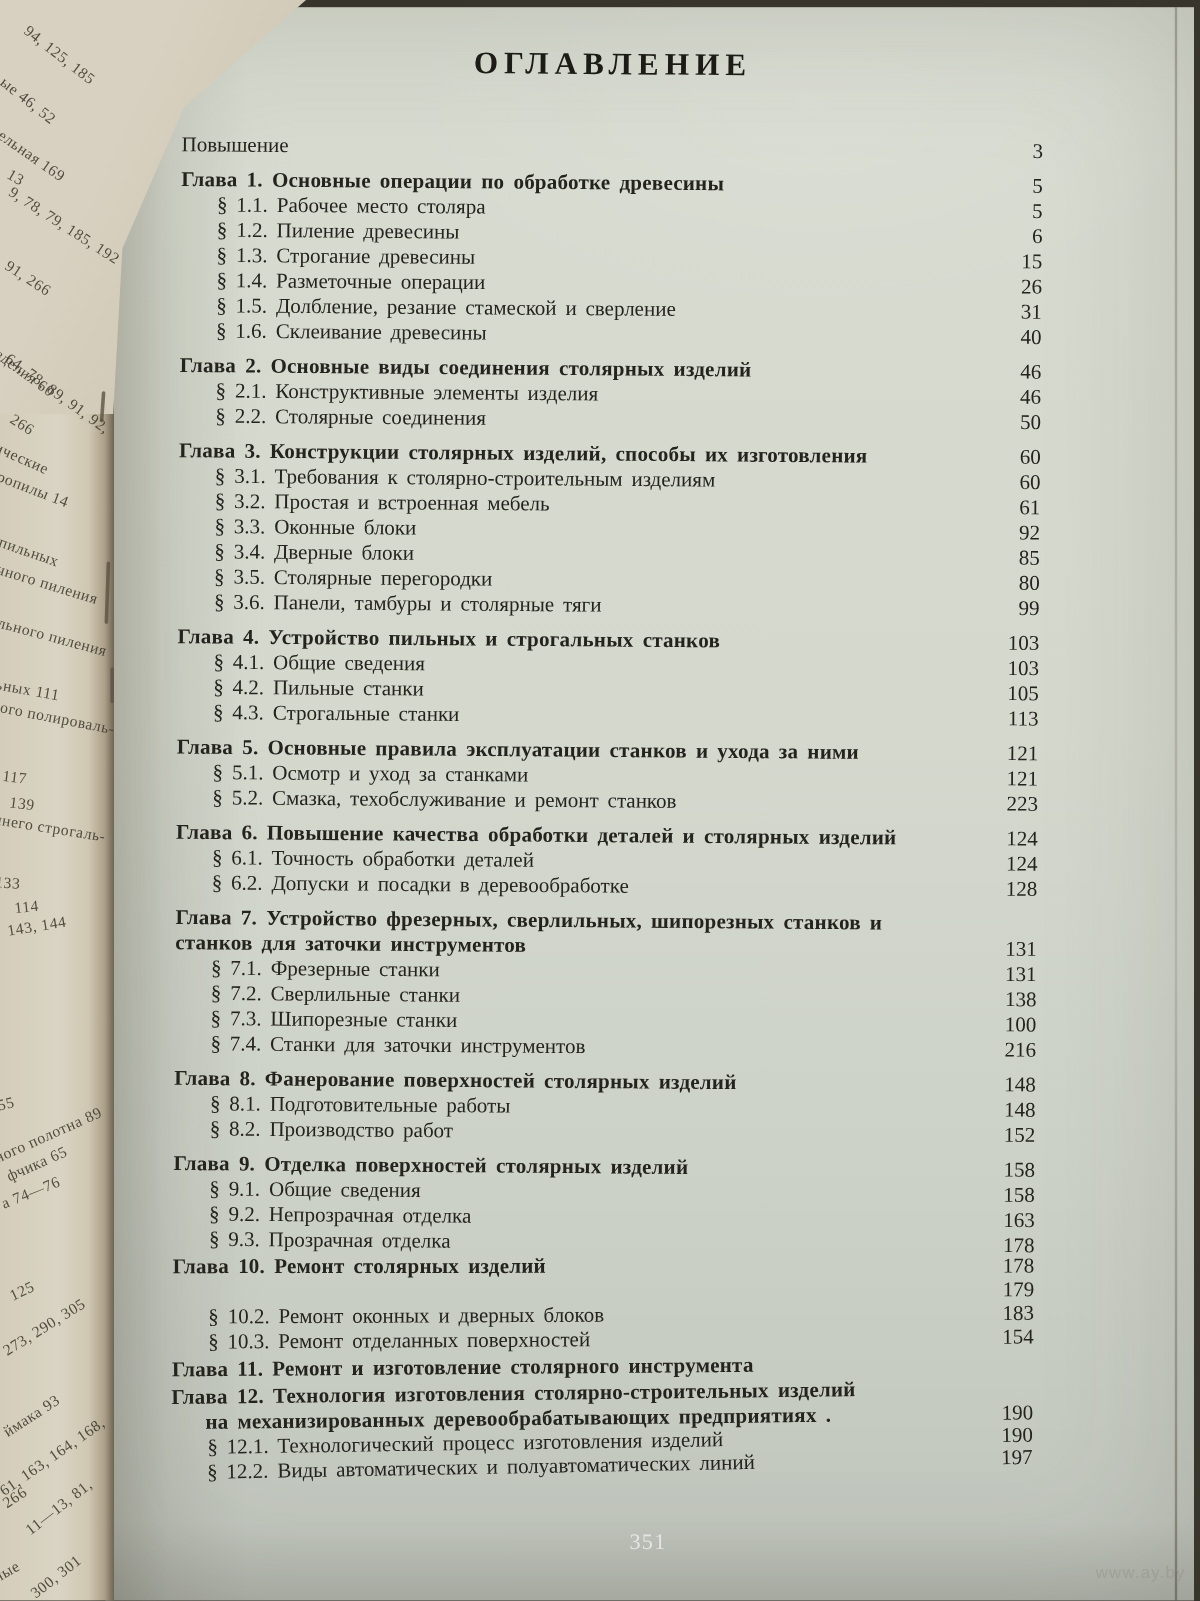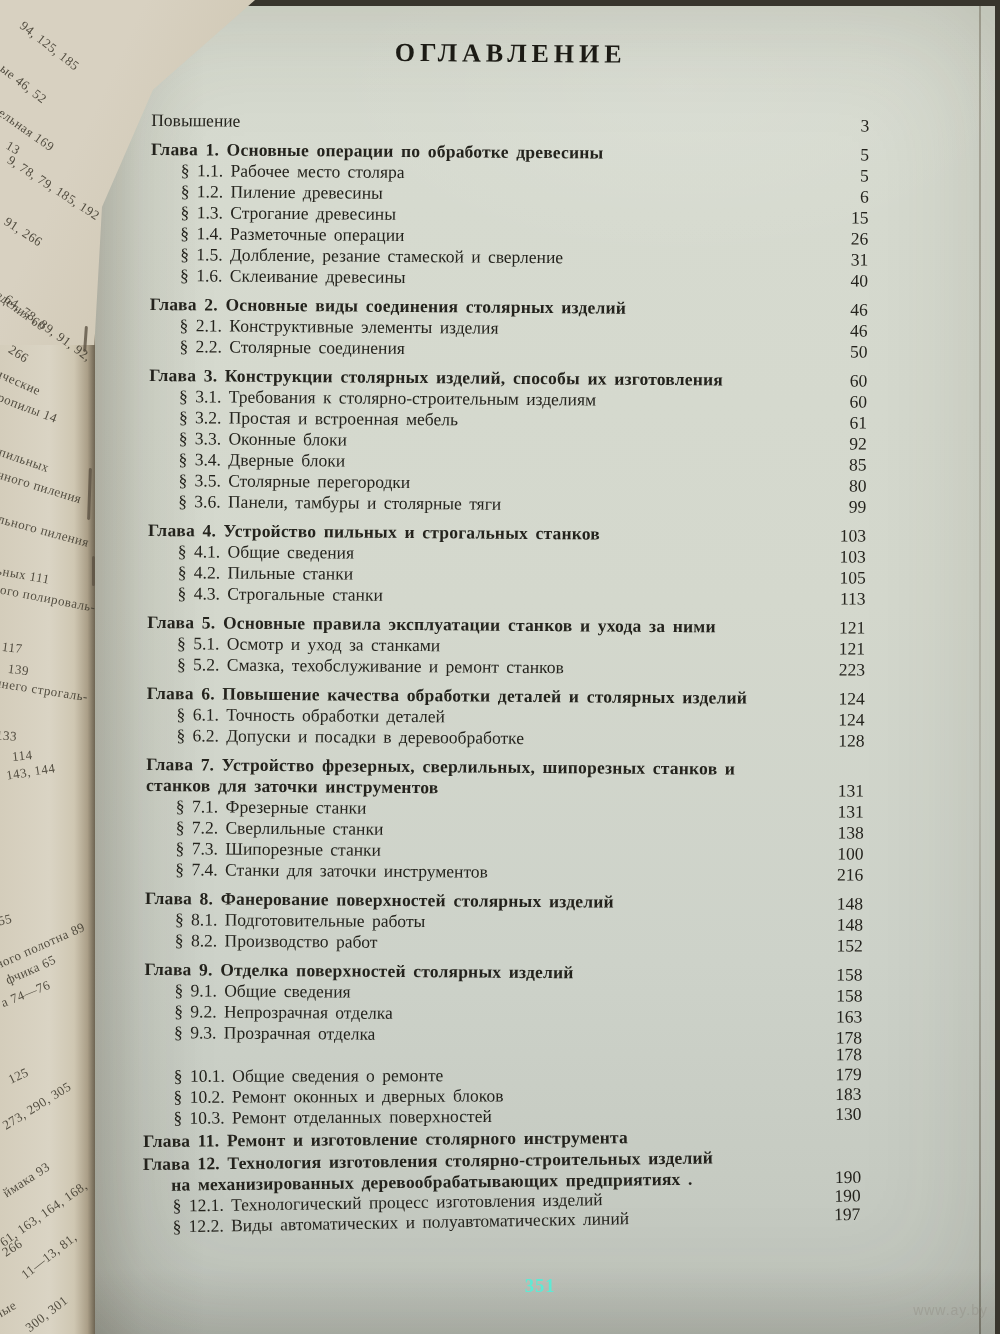--- a/index.html
+++ b/index.html
@@ -67,21 +67,21 @@
   .label{white-space:nowrap;}
   .leader{
     flex:1 1 auto;align-self:stretch;margin:0 6px 0 10px;min-width:8px;
     background-image:radial-gradient(circle, #3b3a32 1.7px, rgba(0,0,0,0) 2px);
     background-size:46px 21px;background-position:6px 13px;background-repeat:repeat-x;
   }
   .pagenum{min-width:42px;text-align:right;white-space:nowrap;font-size:17.5px;}
 
   .footer-pagenum{
     position:absolute;left:455px;top:1276px;width:170px;text-align:center;
-    font-size:18.5px;color:#5eead4;letter-spacing:1px;font-weight:bold;
+    font-size:18.5px;color:#e5e5e5;letter-spacing:1px;
   }
   .watermark{
     position:absolute;right:12px;bottom:16px;
     font-family:"Liberation Sans","DejaVu Sans",sans-serif;
     font-size:14px;color:rgba(150,148,138,0.55);letter-spacing:1px;
   }
 </style>
 </head>
 <body>
 
@@ -416,43 +416,43 @@
         </div>
         <div class="entry section">
           <div class="entry-row">
             <span class="label">§ 9.3. Прозрачная отделка</span>
             <span class="leader"></span>
             <span class="pagenum">178</span>
           </div>
         </div>
         <div class="entry chapter tight" style="transform: rotate(-0.5deg);">
           <div class="entry-row">
+            <span class="label">Глава 10. Ремонт  столярных  изделий</span>
             <span class="leader"></span>
             <span class="pagenum">178</span>
           </div>
         </div>
         <div class="entry section" style="transform: rotate(-0.6deg);">
           <div class="entry-row">
-            <span class="label">§ 10.1. Общие сведения о ремонте</span>
             <span class="leader"></span>
             <span class="pagenum">179</span>
           </div>
         </div>
         <div class="entry section" style="transform: rotate(-0.7deg);">
           <div class="entry-row">
             <span class="label">§ 10.2. Ремонт оконных и дверных блоков</span>
             <span class="leader"></span>
             <span class="pagenum">183</span>
           </div>
         </div>
         <div class="entry section" style="transform: rotate(-0.8deg);">
           <div class="entry-row">
             <span class="label">§ 10.3. Ремонт отделанных поверхностей</span>
             <span class="leader"></span>
-            <span class="pagenum">130</span>
+            <span class="pagenum">154</span>
           </div>
         </div>
         <div class="entry chapter tight" style="transform: rotate(-0.9deg);">
           <div class="entry-row">
             <span class="label">Глава 11. Ремонт и изготовление столярного инструмента</span>
             <span class="leader"></span>
             <span class="pagenum"></span>
           </div>
         </div>
         <div class="entry chapter tight" style="transform: rotate(-1.1deg);">

